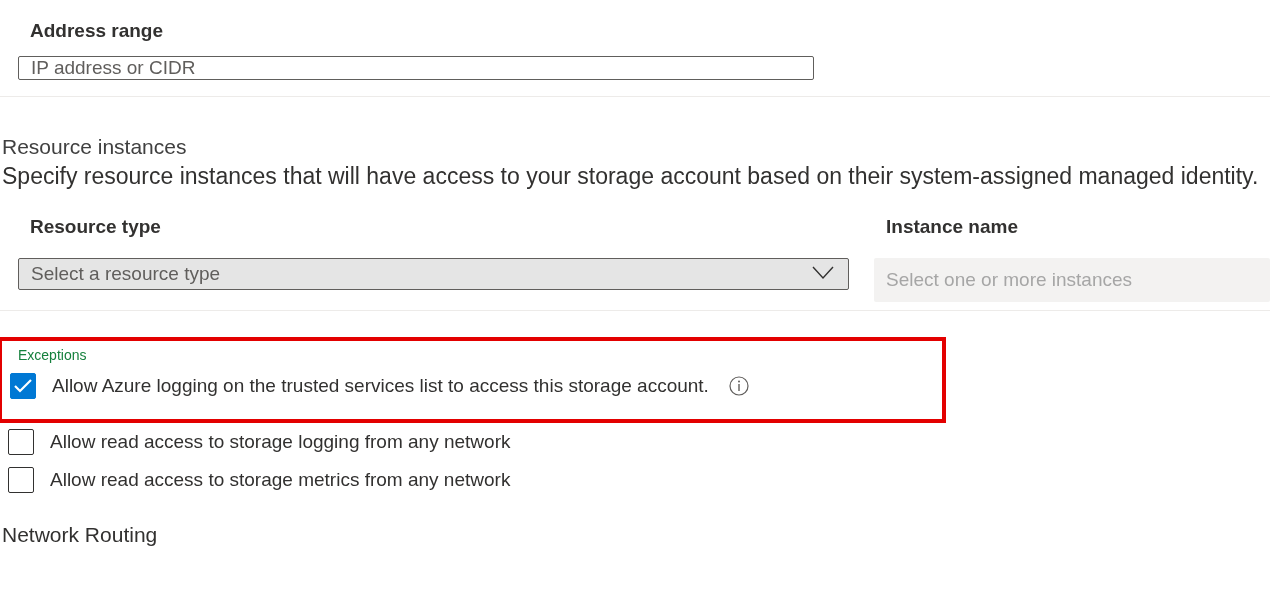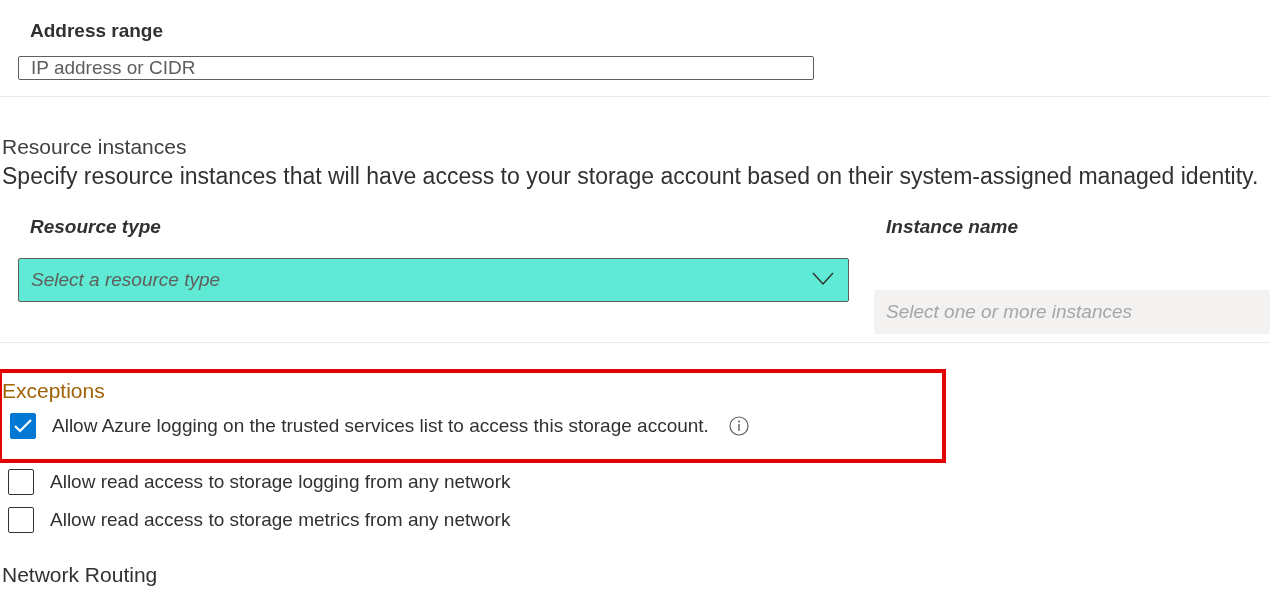--- a/index.html
+++ b/index.html
@@ -51,21 +51,20 @@
       color: #605e5c;
     }
     .divider {
       border: none;
       border-bottom: 1px solid #edebe9;
       margin: 0;
     }
     .columns-row {
       display: flex;
       gap: 12px;
-      font-style: italic;
     }
     .col-resource-type {
       width: 866px;
     }
     .col-instance-name {
       flex: 1;
     }
     .column-header {
       font-weight: 600;
       font-size: 19px;
@@ -73,34 +72,33 @@
     }
     .col-instance-name .column-header {
       padding-left: 12px;
     }
     .select-wrapper {
       padding-left: 18px;
     }
     .select-box {
       position: relative;
       width: 831px;
-      height: 44px;
+      height: 32px;
       border: 1px solid #605e5c;
       border-radius: 2px;
       display: flex;
       align-items: center;
       padding: 0 12px;
       cursor: pointer;
-      background: #5eead4;
+      background: #e5e5e5;
     }
     .select-box.disabled {
       background: #f3f2f1;
       border: none;
       cursor: not-allowed;
-      margin-top: 32px;
     }
     .select-placeholder {
       color: #605e5c;
       font-size: 19px;
     }
     .select-box.disabled .select-placeholder {
       color: #a6a6a6;
     }
     .chevron {
       position: absolute;
@@ -116,23 +114,23 @@
       height: 44px;
     }
     .exceptions-highlight {
       border: 4px solid #e30000;
       width: 948px;
       margin-top: 26px;
       padding: 6px 0 14px 0;
       margin-left: -2px;
     }
     .exceptions-heading {
-      font-size: 21px;
-      color: #a16207;
-      padding: 0 0 4px 0;
+      font-size: 14px;
+      color: #15803d;
+      padding: 0 0 4px 16px;
       font-weight: 400;
     }
     .checkbox-row {
       display: flex;
       align-items: center;
       padding: 6px 0 6px 8px;
       gap: 16px;
     }
     .checkbox-row.outside {
       padding-left: 8px;

